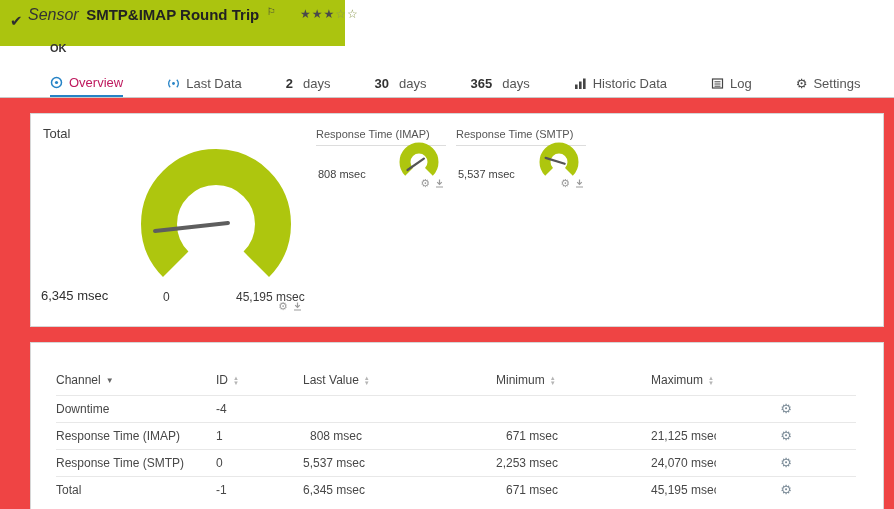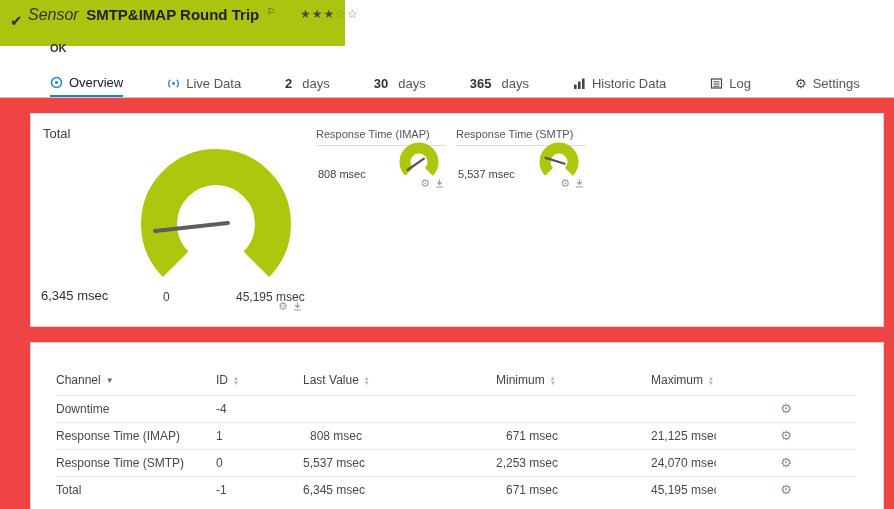--- a/index.html
+++ b/index.html
@@ -16,21 +16,21 @@
   .t-name { font-weight: bold; font-size: 15px; color: #222; margin-left: 3px; }
   .flag { font-size: 10px; color: #3c3c3c; position: relative; top: -5px; margin-left: 3px; }
   .stars { position: absolute; left: 300px; top: 7px; font-size: 12px; letter-spacing: 1px; }
   .s-f { color: #4a4a4a; } .s-e { color: #8d9a51; }
   .status-text { position: absolute; left: 50px; top: 42px; font-size: 11px; font-weight: bold; color: #333; }
 
   
   .tabbar { height: 28px; border-bottom: 1px solid #c9c9c9; background: #fff; display: flex; align-items: stretch; padding-left: 50px; gap: 44px; overflow: hidden; }
   .tab { display: flex; align-items: center; gap: 6px; font-size: 13px; color: #555; cursor: pointer; white-space: nowrap; }
   .tab .num { font-weight: bold; color: #333; margin-right: 4px; }
-  .tab.active { color: #0f172a; border-bottom: 3px solid #2683c6; margin-bottom: -1px; }
+  .tab.active { color: #be185d; border-bottom: 3px solid #2683c6; margin-bottom: -1px; }
   .ticon { display: block; }
   .gear-glyph { font-size: 13px; color: #444; line-height: 1; }
 
   
   .content { background: #ef4444; height: 411px; padding: 15px 10px 0 30px; overflow: hidden; }
   .card { background: #fff; border: 1px solid #d6d6d6; width: 854px; }
   .card.gauges { height: 214px; position: relative; margin-bottom: 15px; }
   .card.table-card { height: 170px; padding: 22px 25px 0 25px; overflow: hidden; }
 
   
@@ -92,21 +92,21 @@
         <circle cx="6.5" cy="6.5" r="1.6" fill="#2683c6"></circle>
       </svg>
       <span>Overview</span>
     </div>
     <div class="tab">
       <svg class="ticon" width="13" height="13" viewBox="0 0 13 13">
         <path d="M3.2 2.8 A5.2 5.2 0 0 0 3.2 10.2" fill="none" stroke="#2683c6" stroke-width="1.3"></path>
         <path d="M9.8 2.8 A5.2 5.2 0 0 1 9.8 10.2" fill="none" stroke="#2683c6" stroke-width="1.3"></path>
         <circle cx="6.5" cy="6.5" r="1.4" fill="#2683c6"></circle>
       </svg>
-      <span>Live Data</span>
+      <span>Last Data</span>
     </div>
     <div class="tab">
       <span class="num">2</span>
       <span>days</span>
     </div>
     <div class="tab">
       <span class="num">30</span>
       <span>days</span>
     </div>
     <div class="tab">

